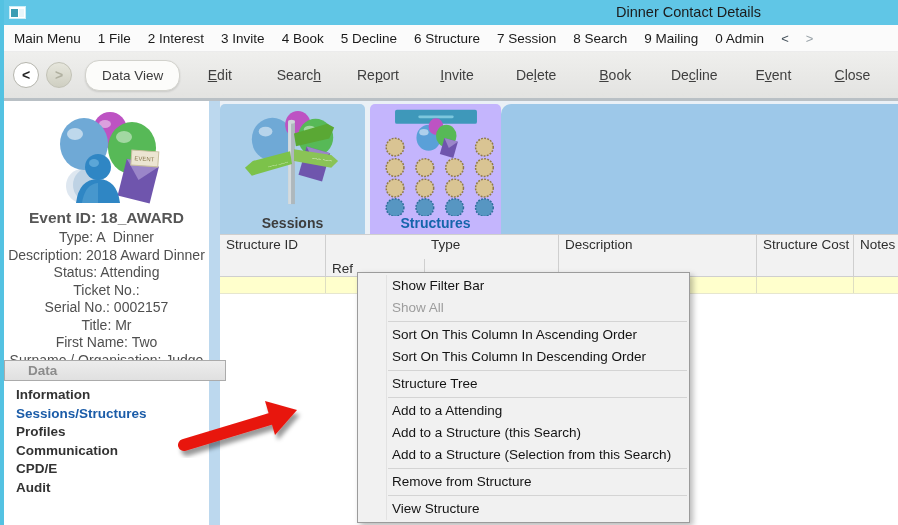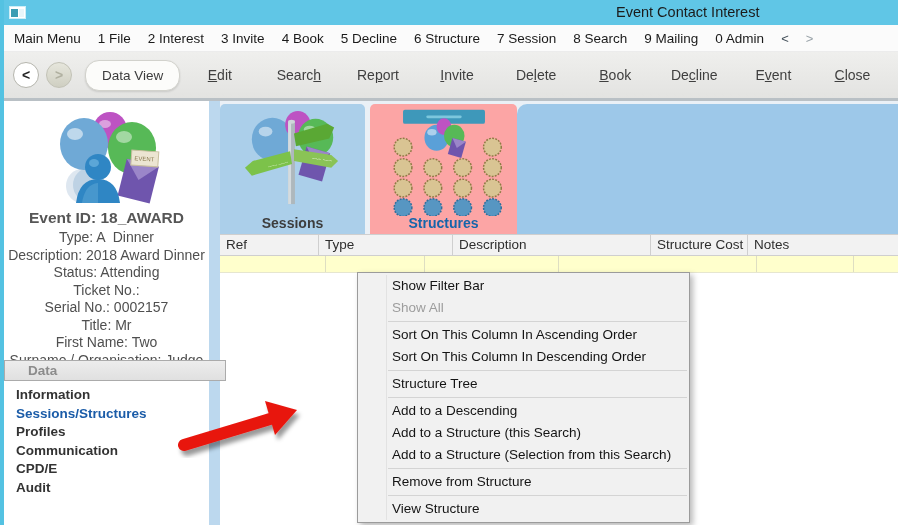--- a/index.html
+++ b/index.html
@@ -37,31 +37,31 @@
   .tb-action .key{text-decoration:underline;}
   
   .content{flex:1;display:flex;min-height:0;}
   .sidebar{width:205px;background:#fff;position:relative;flex:0 0 205px;}
   .strip{width:11px;background:#bcd8ee;flex:0 0 11px;}
   .main{flex:1;display:flex;flex-direction:column;min-width:0;background:#fff;}
   
   .tabstrip{flex:0 0 133px;background:#eaf0f6;display:flex;align-items:flex-start;padding-top:3px;box-sizing:border-box;}
   .tab{height:130px;position:relative;text-align:center;flex:0 0 auto;}
   .tab.sessions{width:145px;background:#abcfea;border-radius:5px 5px 0 0;}
-  .tab.structures{width:147px;background:#fca5a5;border-radius:5px 5px 0 0;margin-left:5px;}
+  .tab.structures{width:131px;background:#c4b5fd;border-radius:5px 5px 0 0;margin-left:5px;}
   .panel-right{flex:1;height:130px;background:#9dc8e9;border-top-left-radius:10px;}
   .tab-label{position:absolute;bottom:3px;left:0;width:100%;font-weight:bold;font-size:14px;}
   .tab.sessions .tab-label{color:#3d3d3d;}
   .tab.structures .tab-label{color:#1565ab;}
   .tab-art{margin-top:4px;}
   
   .table-header{flex:0 0 22px;display:flex;background:#f2f2f2;border-top:1px solid #cfcfcf;
     border-bottom:1px solid #cfcfcf;box-sizing:border-box;font-size:13.5px;color:#2e2e2e;}
   .th{padding:2px 0 0 6px;border-right:1px solid #cfcfcf;box-sizing:border-box;white-space:nowrap;overflow:hidden;}
-  .th.c0{width:106px;} .th.c1{width:99px;} .th.c2{width:134px;} .th.c3{width:198px;} .th.c4{width:97px;} .th.c5{flex:1;border-right:none;}
+  .th.c0{width:106px;} .th.c1{width:99px;margin-top:24px;} .th.c2{width:134px;} .th.c3{width:198px;} .th.c4{width:97px;} .th.c5{flex:1;border-right:none;}
   .filter-row{flex:0 0 17px;display:flex;background:#ffffcc;border-bottom:1px solid #e6e6cf;box-sizing:border-box;}
   .fc{border-right:1px solid #dedec2;box-sizing:border-box;}
   .fc.c0{width:106px;} .fc.c1{width:99px;} .fc.c2{width:134px;} .fc.c3{width:198px;} .fc.c4{width:97px;} .fc.c5{flex:1;border-right:none;}
   .table-body{flex:1;background:#fff;}
   
   .clipart{margin:5px auto 0;width:130px;height:100px;}
   .event-id{text-align:center;font-weight:bold;font-size:15.5px;color:#565656;margin-top:3px;}
   .info-clip{height:131px;overflow:hidden;margin-top:2px;}
   .info-line{text-align:center;font-size:14px;color:#4f4f4f;line-height:17.5px;white-space:pre;}
   .data-bar{height:21px;background:linear-gradient(#ededed,#e0e0e0);border:1px solid #ababab;
@@ -83,21 +83,21 @@
 </head>
 <body>
 
 <div class="window">
 
   <div class="titlebar">
     <div class="app-icon">
       <div class="pane-l"></div>
       <div class="pane-r"></div>
     </div>
-    <div class="title-text">Event Contact Interest</div>
+    <div class="title-text">Dinner Contact Details</div>
   </div>
 
   <div class="menubar">
     <span class="mitem">Main Menu</span>
     <span class="mitem">1 File</span>
     <span class="mitem">2 Interest</span>
     <span class="mitem">3 Invite</span>
     <span class="mitem">4 Book</span>
     <span class="mitem">5 Decline</span>
     <span class="mitem">6 Structure</span>
@@ -235,20 +235,21 @@
                 <polygon points="72,34 87,34 79.5,43" fill="#9b86c9"></polygon>
               </g>
             </svg>
           </div>
           <div class="tab-label">Structures</div>
         </div>
         <div class="panel-right"></div>
       </div>
 
       <div class="table-header">
+        <div class="th c0">Structure ID</div>
         <div class="th c1">Ref</div>
         <div class="th c2">Type</div>
         <div class="th c3">Description</div>
         <div class="th c4">Structure Cost</div>
         <div class="th c5">Notes</div>
       </div>
 
       <div class="filter-row">
         <div class="fc c0"></div>
         <div class="fc c1"></div>
@@ -265,21 +266,21 @@
 
 <div class="context-menu">
   <div class="cm-item">Show Filter Bar</div>
   <div class="cm-item disabled">Show All</div>
   <div class="cm-sep"></div>
   <div class="cm-item">Sort On This Column In Ascending Order</div>
   <div class="cm-item">Sort On This Column In Descending Order</div>
   <div class="cm-sep"></div>
   <div class="cm-item">Structure Tree</div>
   <div class="cm-sep"></div>
-  <div class="cm-item">Add to a Descending</div>
+  <div class="cm-item">Add to a Attending</div>
   <div class="cm-item">Add to a Structure (this Search)</div>
   <div class="cm-item">Add to a Structure (Selection from this Search)</div>
   <div class="cm-sep"></div>
   <div class="cm-item">Remove from Structure</div>
   <div class="cm-sep"></div>
   <div class="cm-item">View Structure</div>
 </div>
 
 <div class="red-arrow">
   <svg width="130" height="62" viewBox="0 0 130 62">

